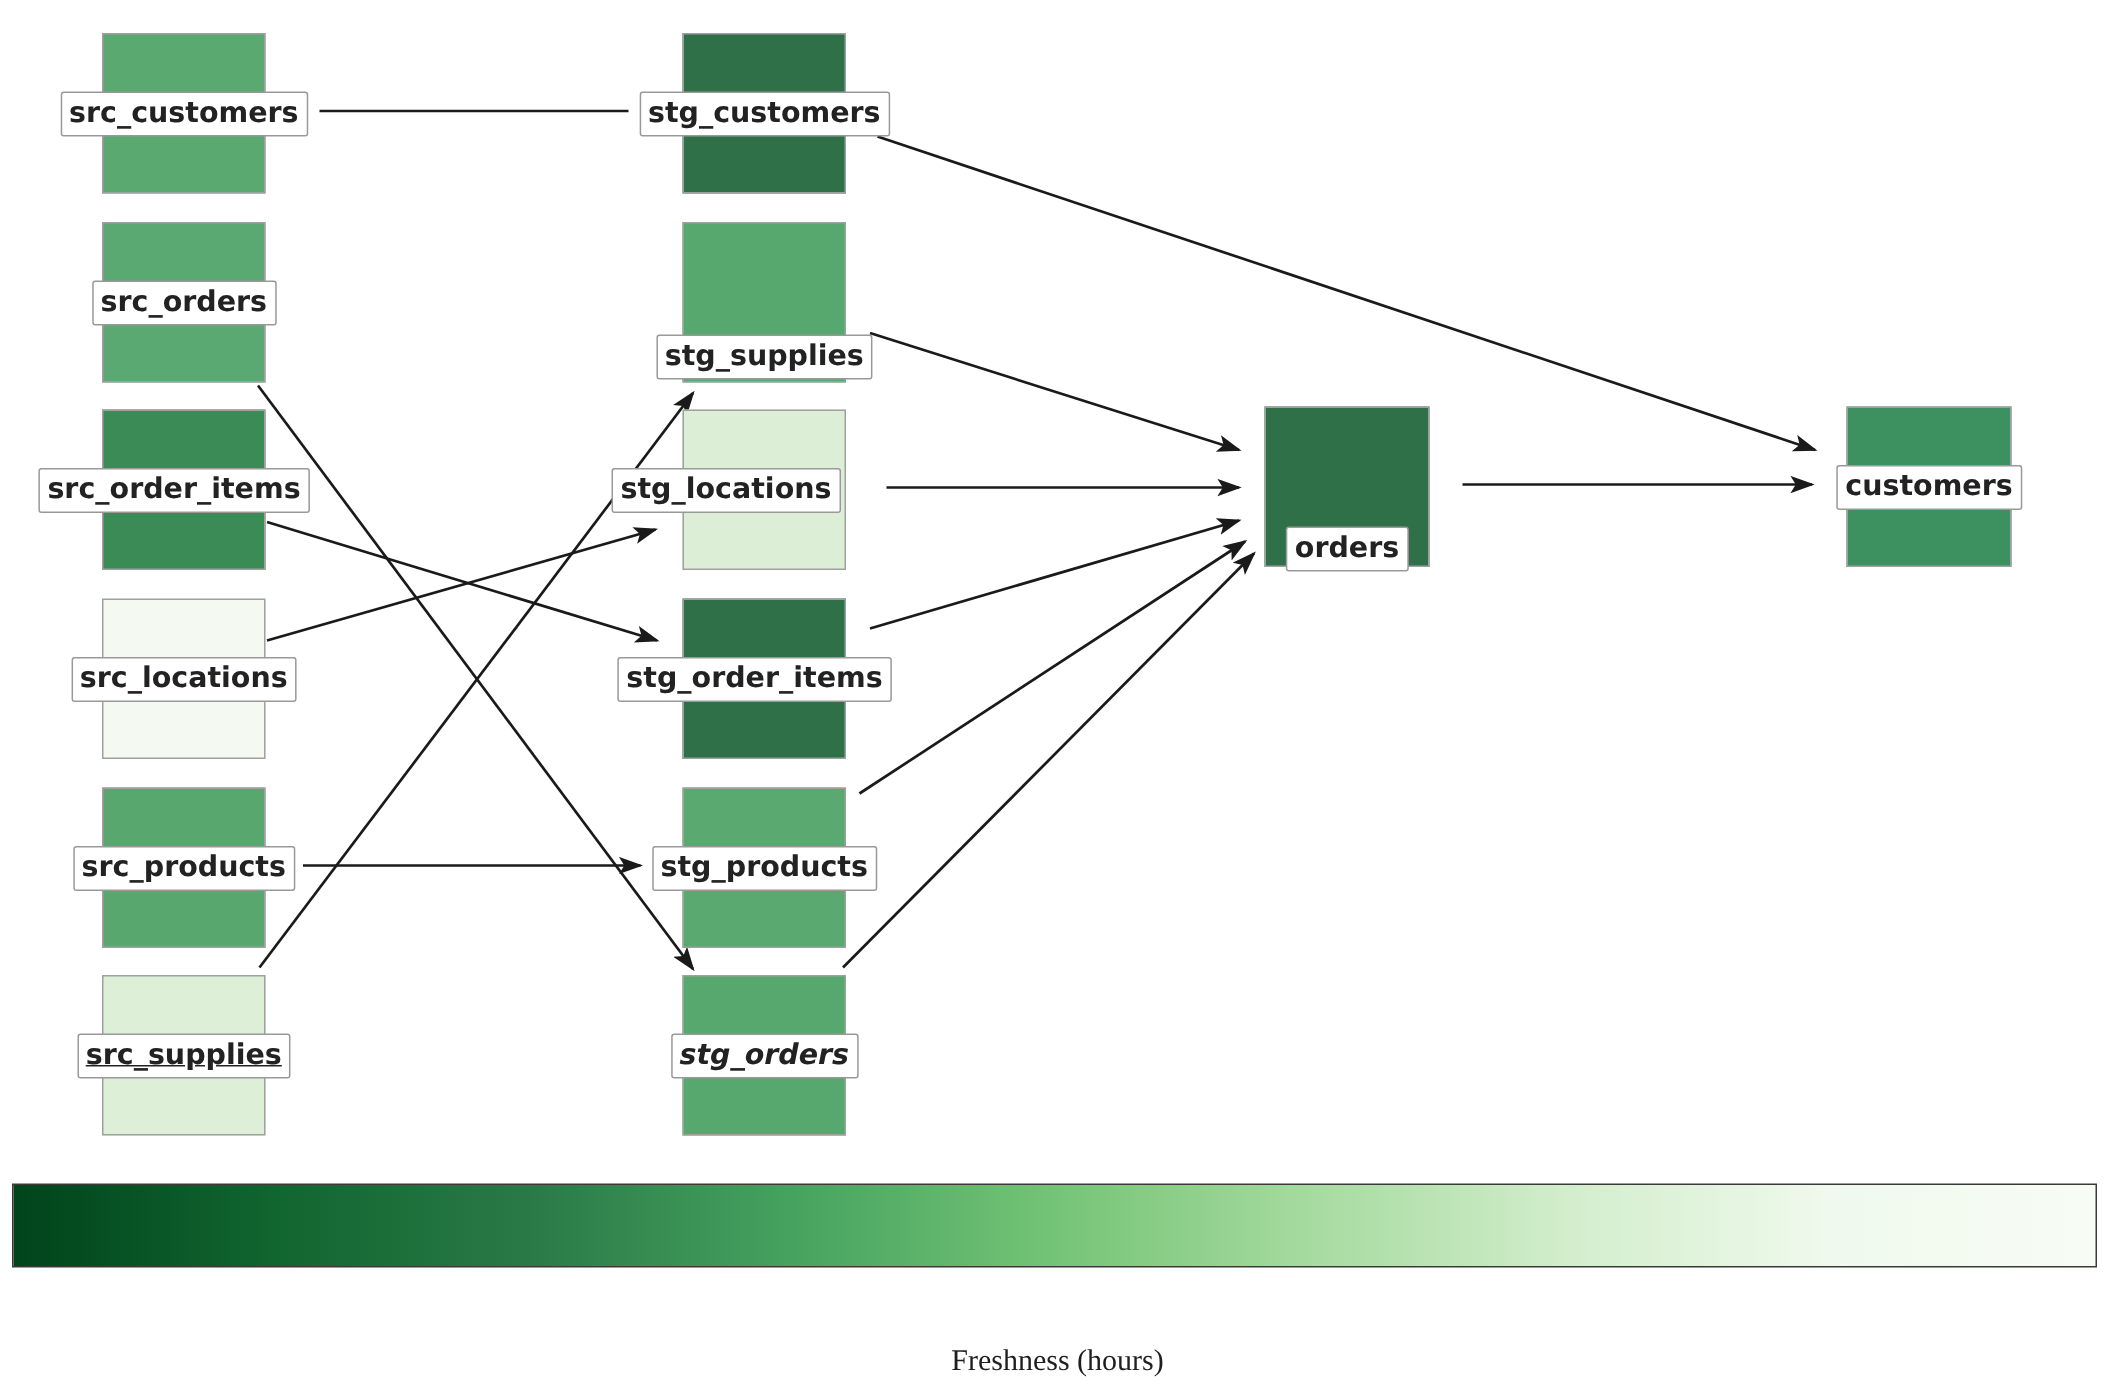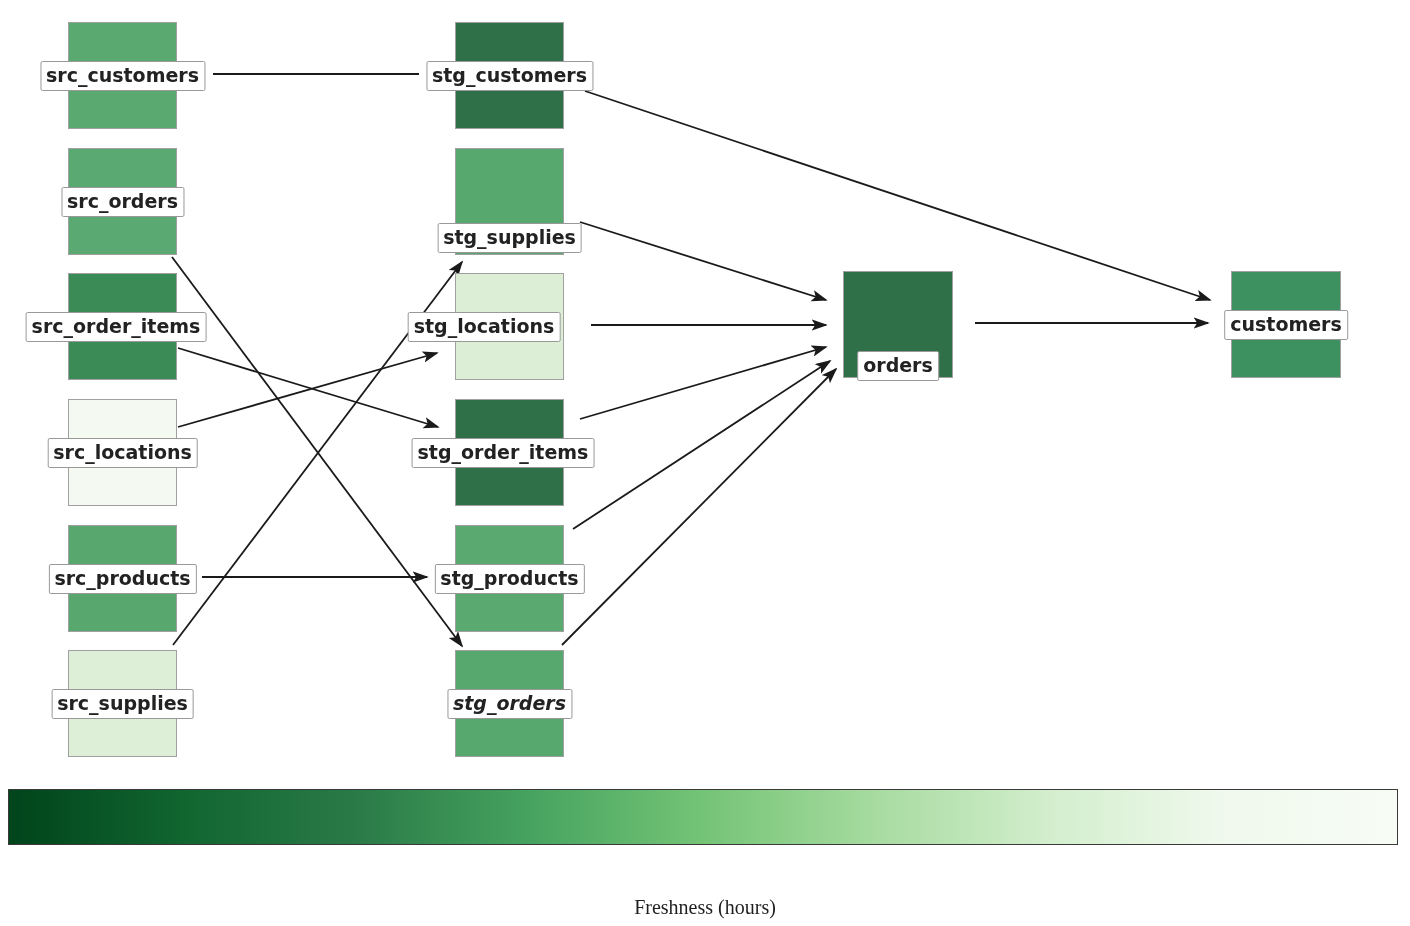--- a/index.html
+++ b/index.html
@@ -152,21 +152,21 @@
         <div class="node" style="left: 455px; top: 399px; width: 109px; height: 107px; background: rgb(47, 112, 73);"></div>
         <div class="node" style="left: 455px; top: 525px; width: 109px; height: 107px; background: rgb(89, 169, 113);"></div>
         <div class="node" style="left: 455px; top: 650px; width: 109px; height: 107px; background: rgb(87, 168, 111);"></div>
         <div class="node" style="left: 843px; top: 271px; width: 110px; height: 107px; background: rgb(47, 112, 73);"></div>
         <div class="node" style="left: 1231px; top: 271px; width: 110px; height: 107px; background: rgb(61, 144, 96);"></div>
         <div class="node-label" style="left: 122.5px; top: 75.5px;">src_customers</div>
         <div class="node-label" style="left: 122.5px; top: 201.5px;">src_orders</div>
         <div class="node-label" style="left: 116px; top: 326.5px;">src_order_items</div>
         <div class="node-label" style="left: 122.5px; top: 452.5px; text-align: center;">src_locations</div>
         <div class="node-label" style="left: 122.5px; top: 578.5px;">src_products</div>
-        <div class="node-label" style="left: 122.5px; top: 703.5px;">src_supplies</div>
+        <div class="node-label" style="left: 122.5px; top: 703.5px; text-decoration: underline;">src_supplies</div>
         <div class="node-label" style="left: 509.5px; top: 75.5px;">stg_customers</div>
         <div class="node-label" style="left: 509.5px; top: 201.5px; margin-top: 36px;">stg_supplies</div>
         <div class="node-label" style="left: 484px; top: 326.5px;">stg_locations</div>
         <div class="node-label" style="left: 503px; top: 452.5px;">stg_order_items</div>
         <div class="node-label" style="left: 509.5px; top: 578.5px;">stg_products</div>
         <div class="node-label" style="left: 509.5px; top: 703.5px; font-style: italic;">stg_orders</div>
         <div class="node-label" style="left: 898px; top: 324.5px; margin-top: 41px;">orders</div>
         <div class="node-label" style="left: 1286px; top: 324.5px;">customers</div>
       </div>
   </div>

